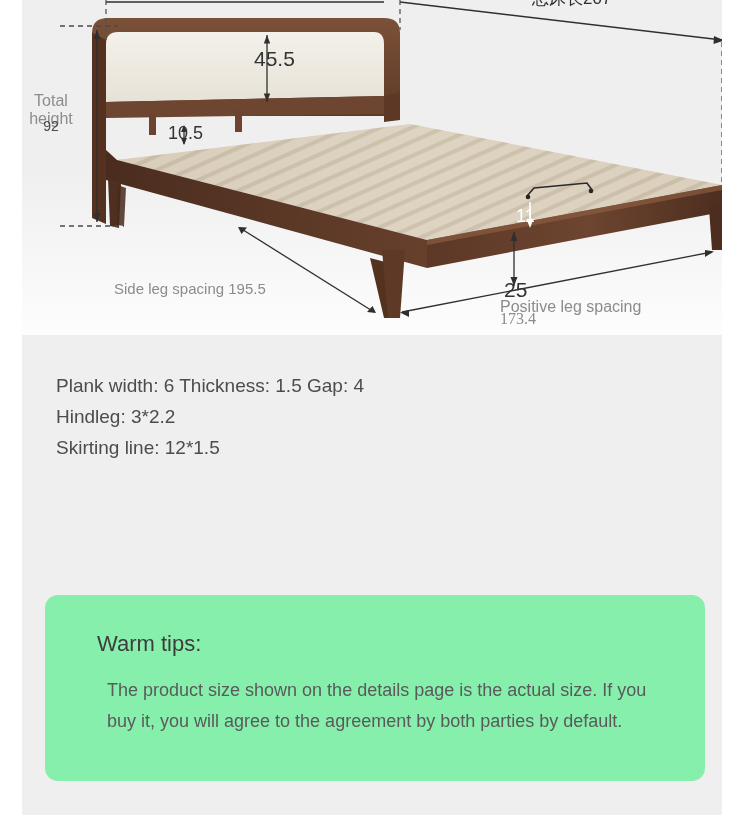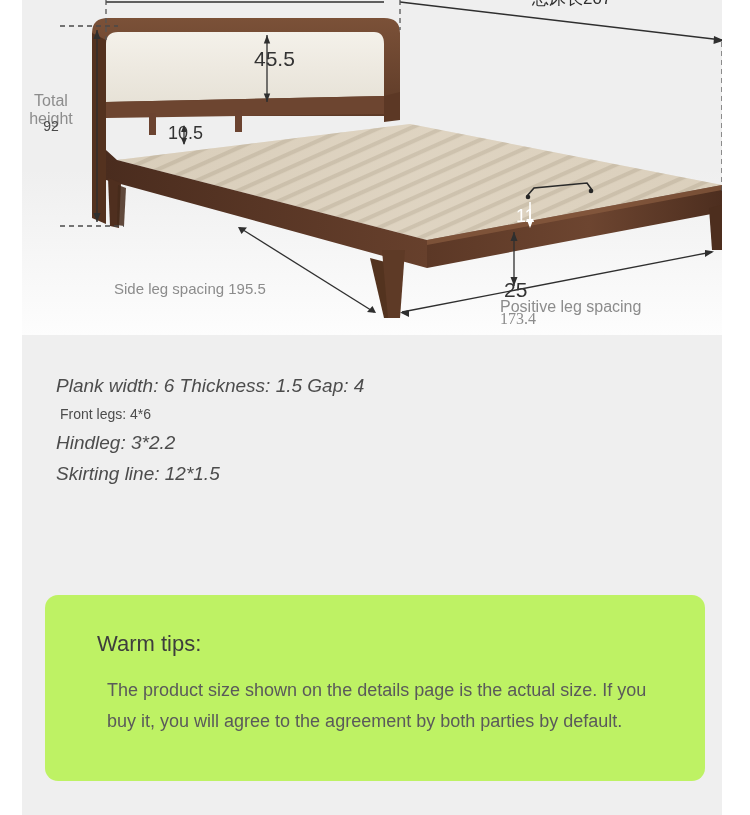--- a/index.html
+++ b/index.html
@@ -72,31 +72,31 @@
     position: absolute;
     left: 22px;
     top: 370px;
     width: 700px;
   }
   .spec-line {
     color: #4c4c4c;
     padding-left: 34px;
     white-space: pre;
   }
-  .spec-lg { font-size: 19px; line-height: 31px; font-style: italic; }
+  .spec-lg { font-size: 19px; line-height: 31px; }
   .spec-sm { font-size: 14px; line-height: 26px; padding-left: 38px; }
 
   
   .tips-card {
     position: absolute;
     left: 45px;
     top: 595px;
     width: 660px;
     height: 186px;
-    background: #bef264;
+    background: #86efac;
     border-radius: 13px;
     box-sizing: border-box;
   }
   .tips-title {
     position: absolute;
     left: 52px;
     top: 36px;
     font-size: 22px;
     color: #3d3d3d;
     white-space: pre;
@@ -251,21 +251,20 @@
     <div class="dim dim-grey-sm" style="left:92px; top:281px;">Side leg spacing 195.5</div>
 
     <div class="dim dim-grey-lbl" style="left:478px; top:298px;">Positive leg spacing</div>
     <div class="dim dim-grey-lbl" style="left:478px; top:310px;font-family:Liberation Serif, serif;">173.4</div>
 
     <div class="dim dim-cn" style="left:510px; top:-10px;">总床长207</div>
   </div>
 
   <div class="specs">
     <div class="spec-line spec-lg">Plank width: 6 Thickness: 1.5 Gap: 4</div>
-    <div class="spec-line spec-sm">Front legs: 4*6</div>
     <div class="spec-line spec-lg">Hindleg: 3*2.2</div>
     <div class="spec-line spec-lg">Skirting line: 12*1.5</div>
   </div>
 
   <div class="tips-card">
     <div class="tips-title">Warm tips:</div>
     <div class="tips-body">The product size shown on the details page is the actual size. If you buy it, you will agree to the agreement by both parties by default.</div>
   </div>
 
 </div>

